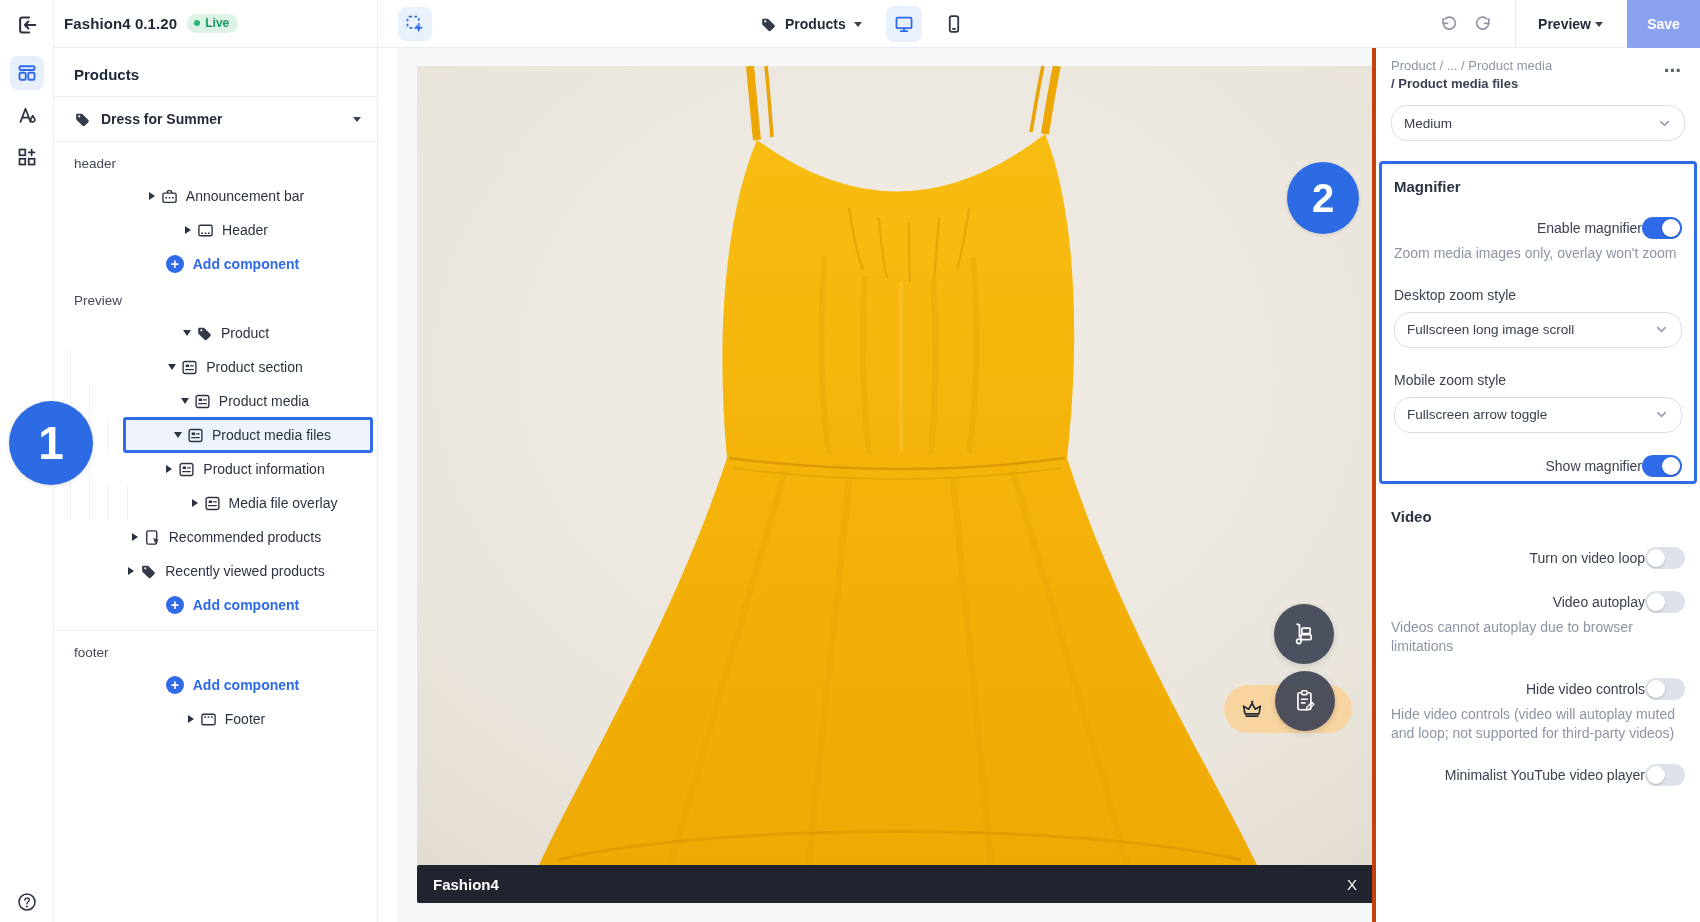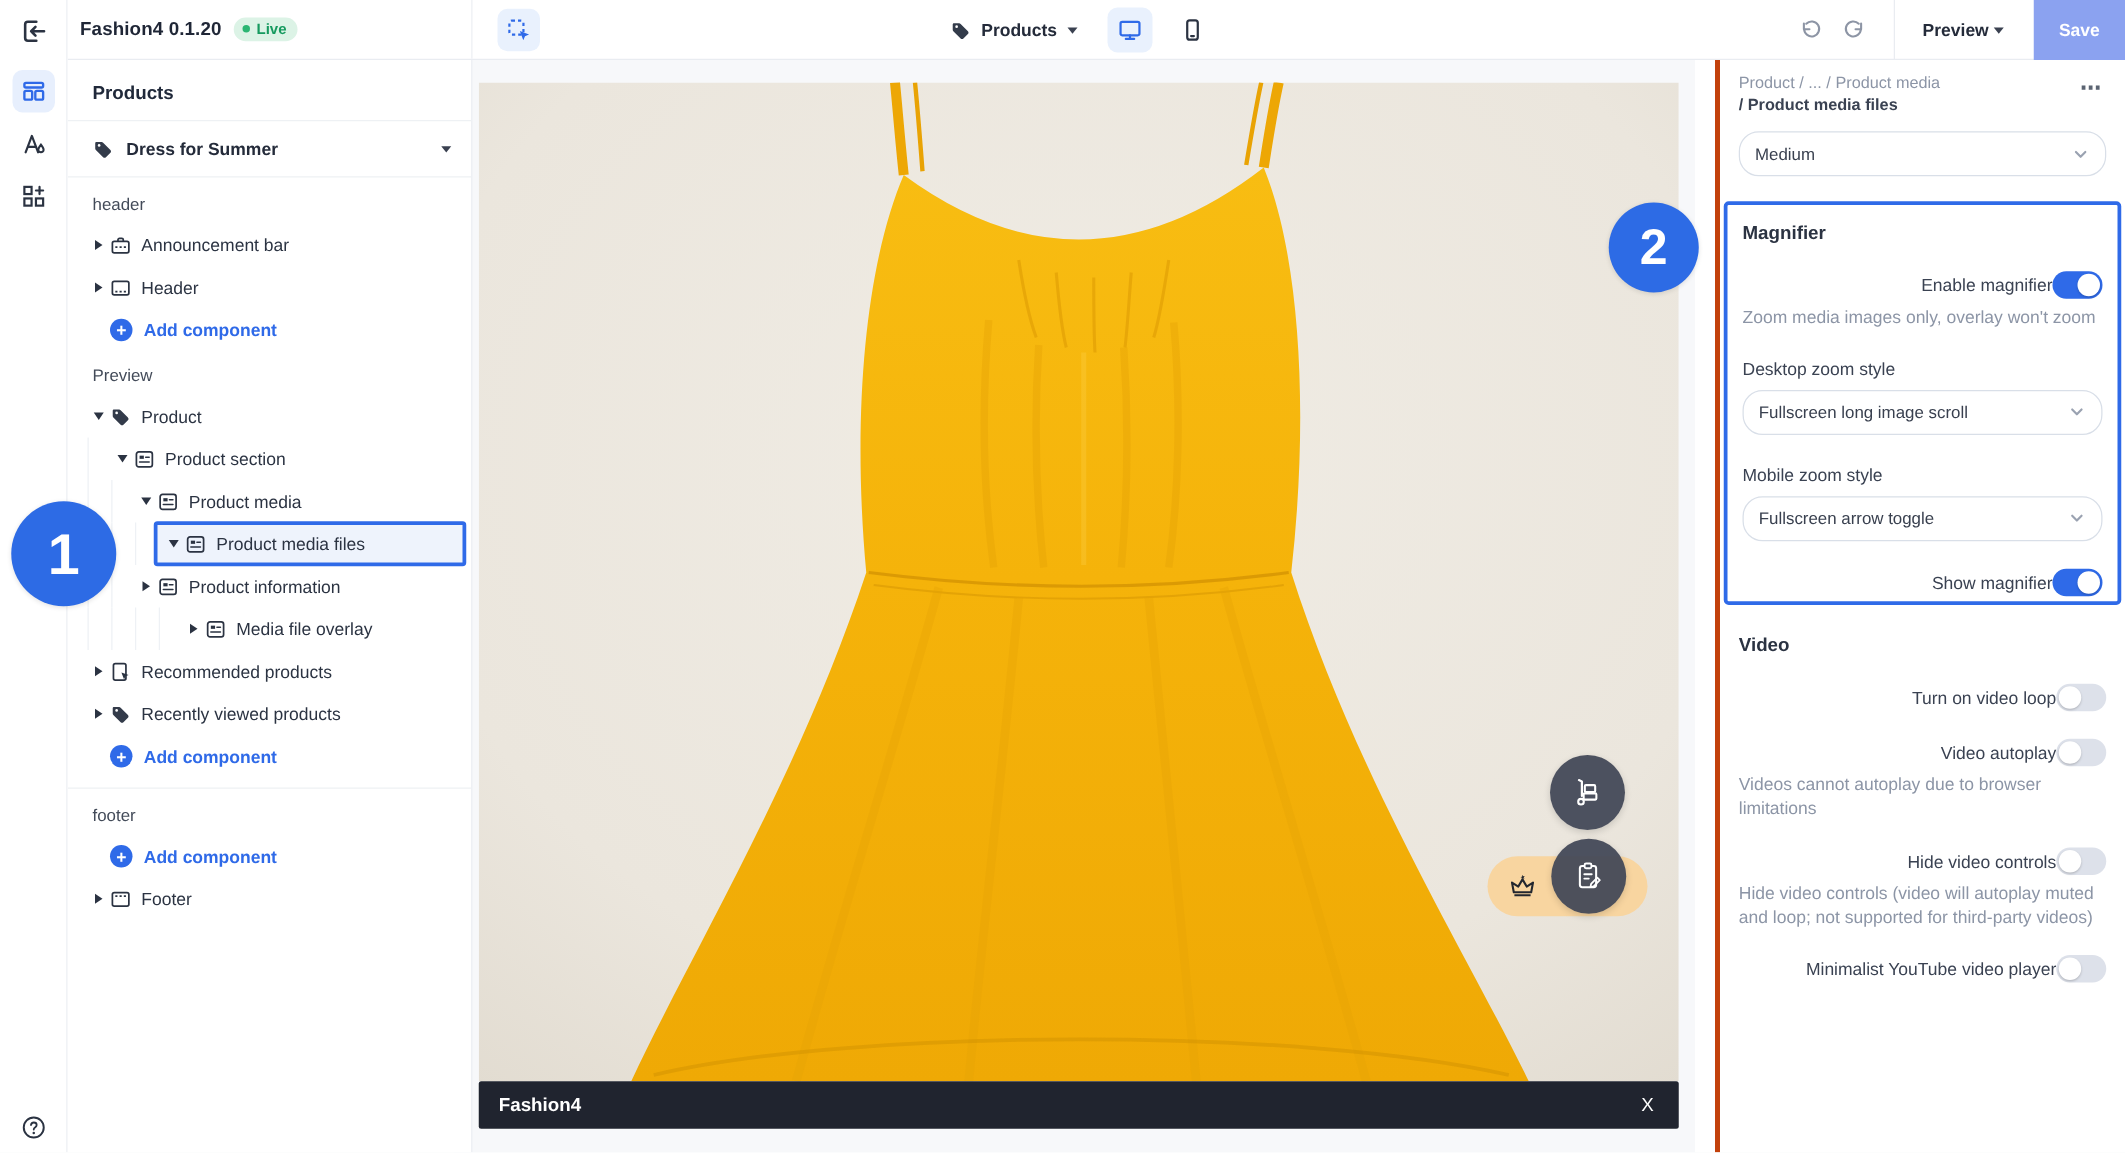--- a/index.html
+++ b/index.html
@@ -41,32 +41,32 @@
   .sidebar { position:absolute; left:54px; top:48px; width:324px; bottom:0; background:#fff; border-right:1px solid #e9ecf1; z-index:3; overflow:hidden; }
   .sb-heading { font-size:15px; font-weight:700; color:#20293a; padding:18px 20px 13px; }
   .sb-divider { border-top:1px solid #eef1f4; }
   .product-selector { display:flex; align-items:center; height:44px; padding:0 16px 0 20px; cursor:pointer; }
   .product-selector .icn { margin-right:10px; }
   .product-selector-label { font-size:14px; font-weight:600; color:#242b3a; flex:1; }
   .tree { padding-top:2px; }
   .tree-group-label { font-size:13.5px; font-weight:500; color:#434b59; padding:12px 20px 8px; }
   .tree-row { display:flex; align-items:stretch; height:34px; padding-left:16px; cursor:pointer; }
   .guide { width:19px; flex:0 0 19px; border-left:1px solid #eef1f5; }
-  .row-box { display:flex; align-items:center; flex:1; min-width:0; }
+  .row-box { display:flex; align-items:center; flex:1; min-width:0;justify-content:center; }
   .tree-row.selected .row-box { border:3px solid #2f6ae8; background:#eef3fc; border-radius:3px; margin:-1px 4px -1px -4px; padding-left:4px; }
   .caret { width:18px; flex:0 0 18px; display:flex; align-items:center; justify-content:center; }
   .caret.down::before { content:""; border-left:4.5px solid transparent; border-right:4.5px solid transparent; border-top:6px solid #2b3342; }
   .caret.right::before { content:""; border-top:4.5px solid transparent; border-bottom:4.5px solid transparent; border-left:6px solid #2b3342; }
   .tree-row .icn { margin:0 8px 0 0; display:flex; }
   .tree-label { font-size:14px; font-weight:500; color:#2b3342; white-space:nowrap; }
   .add-row .plus-circle { width:18px; height:18px; border-radius:50%; background:#2f6ae8; color:#fff; font-size:14px; font-weight:600; display:flex; align-items:center; justify-content:center; margin-right:9px; line-height:1; }
   .add-label { color:#2f6ae8; font-size:14px; font-weight:600; }
 
   
-  .canvas { position:absolute; left:363px; top:48px; width:993px; bottom:0; background:#f7f8fa; overflow:hidden; }
+  .canvas { position:absolute; left:397px; top:48px; width:993px; bottom:0; background:#f7f8fa; overflow:hidden; }
   .photo { position:absolute; left:20px; top:18px; width:960px; height:799px; }
   .float-pill { position:absolute; left:827px; top:637px; width:128px; height:48px; border-radius:24px; background:#f8d5a0; display:flex; align-items:center; padding-left:16px; }
   .float-circle { position:absolute; width:60px; height:60px; border-radius:50%; background:rgba(67,73,87,.95); display:flex; align-items:center; justify-content:center; cursor:pointer; box-shadow:0 2px 6px rgba(0,0,0,.15); }
   .fc1 { left:877px; top:556px; }
   .fc2 { left:878px; top:623px; }
   .cookie-bar { position:absolute; left:20px; top:817px; width:960px; height:38px; background:#20242f; border-radius:2px; display:flex; align-items:center; padding:0 16px; }
   .cookie-brand { color:#fff; font-size:15px; font-weight:700; flex:1; }
   .cookie-close { color:#fff; font-size:15px; cursor:pointer; padding:2px 4px; }
 
   

